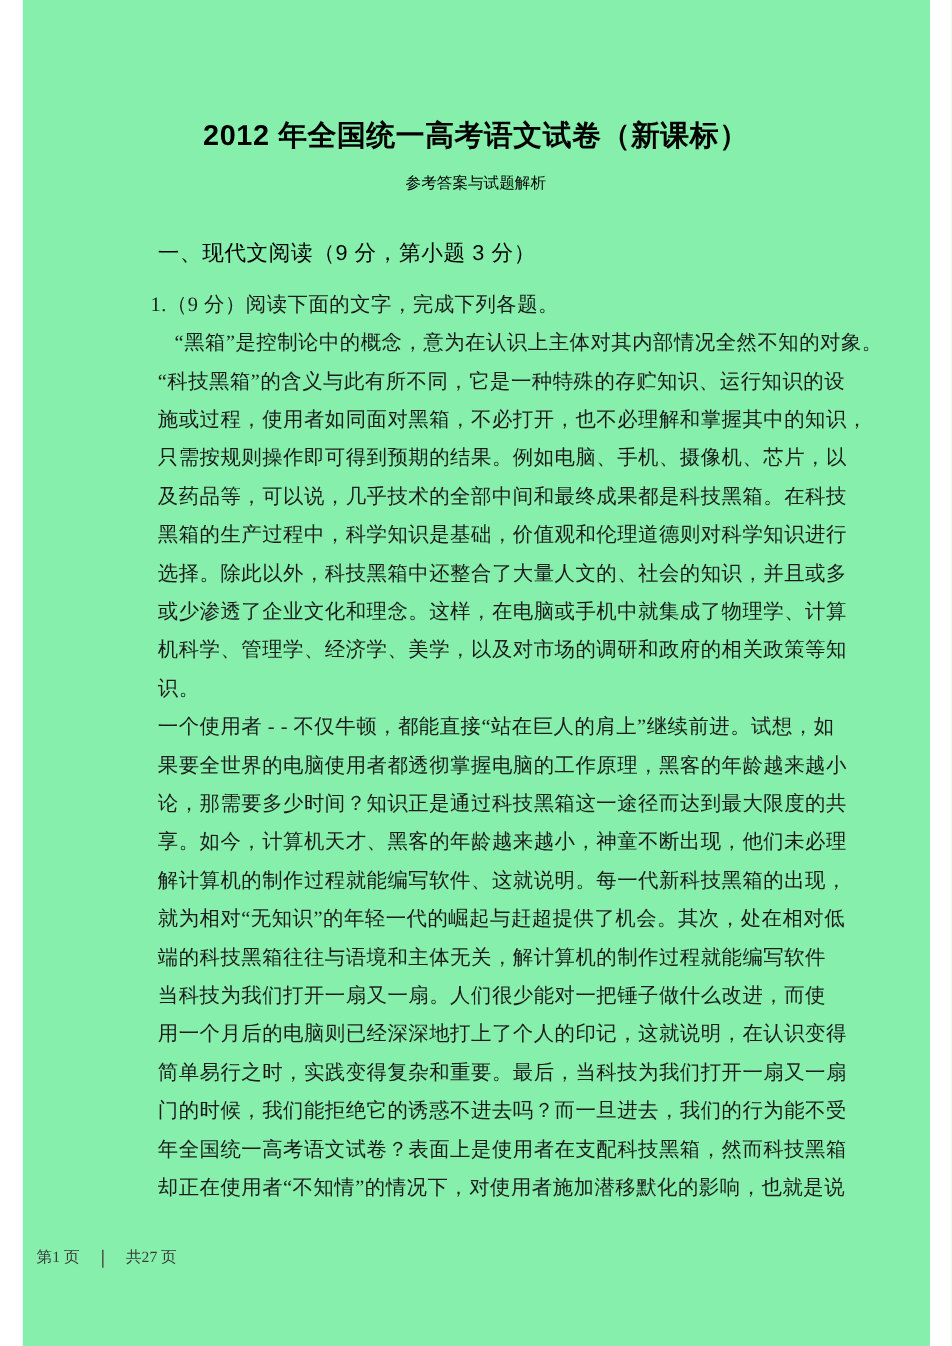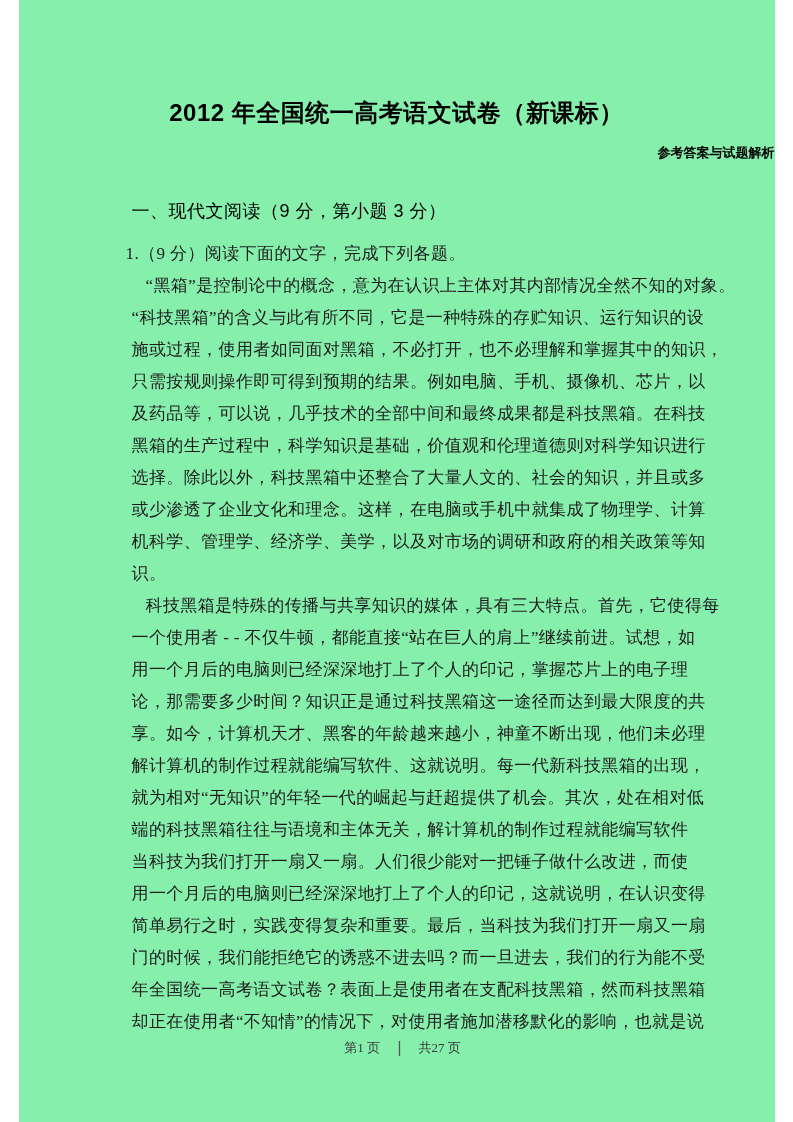--- a/index.html
+++ b/index.html
@@ -24,24 +24,24 @@
     font-size: 24px;
     font-weight: bold;
     color: #000000;
     letter-spacing: 0.5px;
   }
   .doc-subtitle {
     position: absolute;
     top: 144px;
     left: 0;
     width: 100%;
-    text-align: right;
+    text-align: center;
     font-family: "Liberation Sans", "DejaVu Sans", sans-serif;
     font-size: 13px;
-    font-weight: bold;
+    font-weight: normal;
     color: #000000;
   }
   .content {
     position: absolute;
     top: 199px;
     left: 107px;
     width: 608px;
   }
   .section-heading {
     font-family: "Liberation Sans", "DejaVu Sans", sans-serif;
@@ -65,21 +65,20 @@
     letter-spacing: 0.4px;
     white-space: nowrap;
     color: #1c1c1c;
   }
   .text-line.first-line { text-indent: 14px; }
   .footer {
     position: absolute;
     top: 1039px;
     left: 0;
     width: 100%;
-    text-align: center;
     font-size: 13px;
     color: #3a3a3a;
     padding-left: 12px;
   }
   .footer span { display: inline-block; }
   .footer .sep {
     margin: 0 13px;
     color: #555555;
     font-weight: bold;
     transform: scaleY(1.1);
@@ -107,23 +106,22 @@
           <div class="text-line">施或过程，使用者如同面对黑箱，不必打开，也不必理解和掌握其中的知识，</div>
           <div class="text-line">只需按规则操作即可得到预期的结果。例如电脑、手机、摄像机、芯片，以</div>
           <div class="text-line">及药品等，可以说，几乎技术的全部中间和最终成果都是科技黑箱。在科技</div>
           <div class="text-line">黑箱的生产过程中，科学知识是基础，价值观和伦理道德则对科学知识进行</div>
           <div class="text-line">选择。除此以外，科技黑箱中还整合了大量人文的、社会的知识，并且或多</div>
           <div class="text-line">或少渗透了企业文化和理念。这样，在电脑或手机中就集成了物理学、计算</div>
           <div class="text-line">机科学、管理学、经济学、美学，以及对市场的调研和政府的相关政策等知</div>
           <div class="text-line">识。</div>
         </div>
         <div class="paragraph">
-          <div class="text-line first-line">科技黑箱是特殊的传播与共享知识的媒体，具有三大特点。首先，它使得每</div>
           <div class="text-line">一个使用者 - - 不仅牛顿，都能直接“站在巨人的肩上”继续前进。试想，如</div>
-          <div class="text-line">用一个月后的电脑则已经深深地打上了个人的印记，掌握芯片上的电子理</div>
+          <div class="text-line">果要全世界的电脑使用者都透彻掌握电脑的工作原理，黑客的年龄越来越小</div>
           <div class="text-line">论，那需要多少时间？知识正是通过科技黑箱这一途径而达到最大限度的共</div>
           <div class="text-line">享。如今，计算机天才、黑客的年龄越来越小，神童不断出现，他们未必理</div>
           <div class="text-line">解计算机的制作过程就能编写软件、这就说明。每一代新科技黑箱的出现，</div>
           <div class="text-line">就为相对“无知识”的年轻一代的崛起与赶超提供了机会。其次，处在相对低</div>
           <div class="text-line">端的科技黑箱往往与语境和主体无关，解计算机的制作过程就能编写软件</div>
           <div class="text-line">当科技为我们打开一扇又一扇。人们很少能对一把锤子做什么改进，而使</div>
           <div class="text-line">用一个月后的电脑则已经深深地打上了个人的印记，这就说明，在认识变得</div>
           <div class="text-line">简单易行之时，实践变得复杂和重要。最后，当科技为我们打开一扇又一扇</div>
           <div class="text-line">门的时候，我们能拒绝它的诱惑不进去吗？而一旦进去，我们的行为能不受</div>
           <div class="text-line">年全国统一高考语文试卷？表面上是使用者在支配科技黑箱，然而科技黑箱</div>

